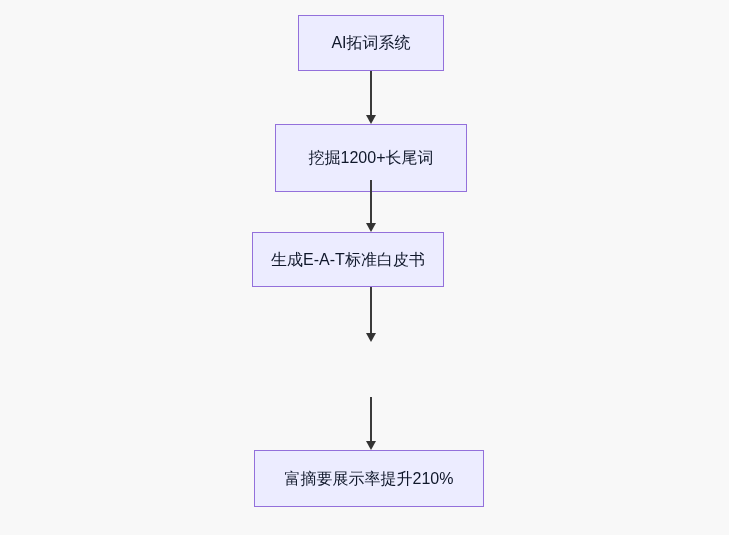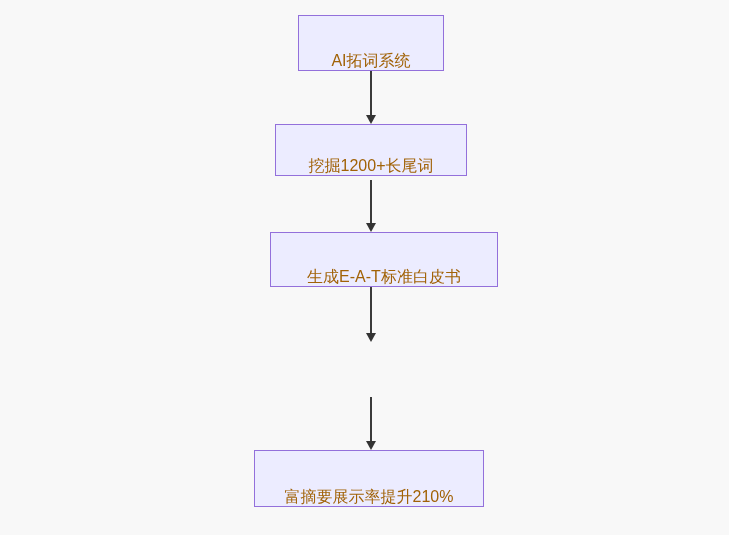--- a/index.html
+++ b/index.html
@@ -16,25 +16,25 @@
   .canvas {
     position: relative;
     width: 729px;
     height: 535px;
   }
   .node {
     position: absolute;
     box-sizing: border-box;
     background: #ececff;
     border: 1px solid #9370db;
-    color: #a16207;
+    color: #0f172a;
     font-size: 16px;
     line-height: 1.2;
     display: flex;
-    align-items: flex-end;
+    align-items: center;
     justify-content: center;
     text-align: center;
     white-space: nowrap;
   }
   .edge {
     position: absolute;
     left: 366px;
     width: 10px;
   }
   .edge .line {
@@ -63,30 +63,30 @@
 
   <div class="node" style="left:298px; top:15px; width:146px; height:56px;">
     <span>AI拓词系统</span>
   </div>
 
   <div class="edge" style="top:71px; height:53px;">
     <span class="line"></span>
     <span class="head"></span>
   </div>
 
-  <div class="node" style="left:275px; top:124px; width:192px; height:52px;">
+  <div class="node" style="left:275px; top:124px; width:192px; height:68px;">
     <span>挖掘1200+长尾词</span>
   </div>
 
   <div class="edge" style="top:180px; height:52px;">
     <span class="line"></span>
     <span class="head"></span>
   </div>
 
-  <div class="node" style="left:270px; top:232px; width:228px; height:55px;">
+  <div class="node" style="left:252px; top:232px; width:192px; height:55px;">
     <span>生成E-A-T标准白皮书</span>
   </div>
 
   <div class="edge" style="top:287px; height:55px;">
     <span class="line"></span>
     <span class="head"></span>
   </div>
 
 
   <div class="edge" style="top:397px; height:53px;">

